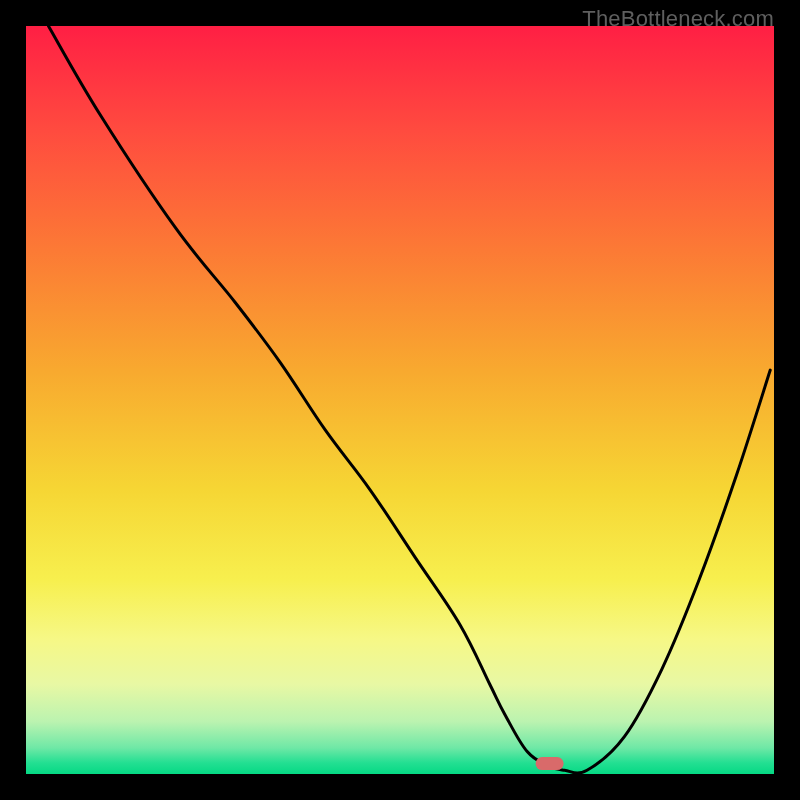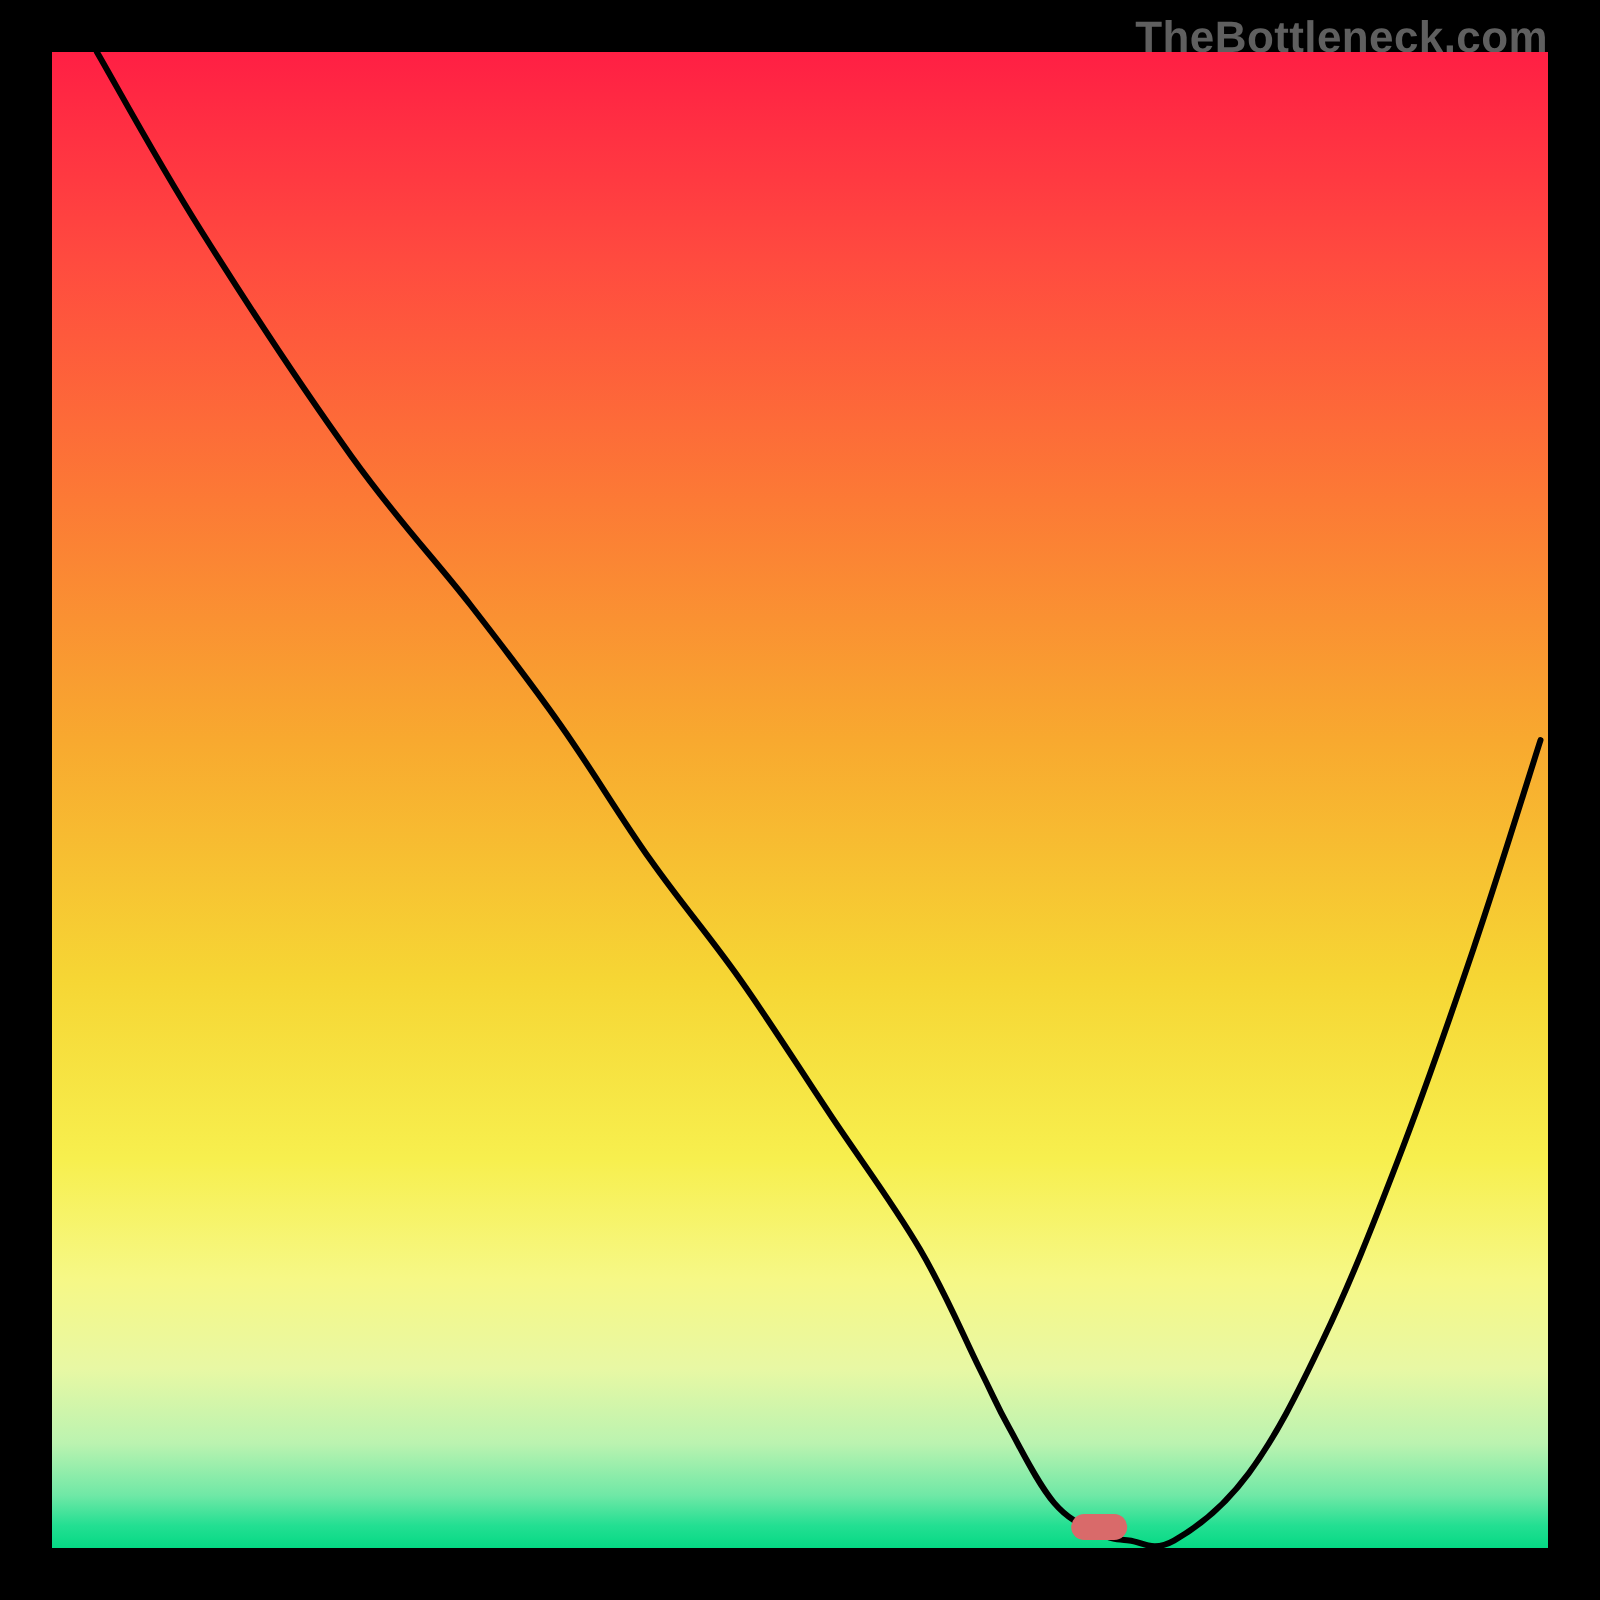--- a/index.html
+++ b/index.html
@@ -17,21 +17,21 @@
     top: 26px;
     width: 748px;
     height: 748px;
   }
   .watermark {
     position: absolute;
     top: 6px;
     right: 26px;
     color: #5f5f5f;
     font-size: 22px;
-    font-weight: 700;
+    font-weight: 400;
     letter-spacing: 0.2px;
   }
   svg {
     display: block;
   }
 </style>
 </head>
 <body>
 
 <div class="watermark">TheBottleneck.com</div>

